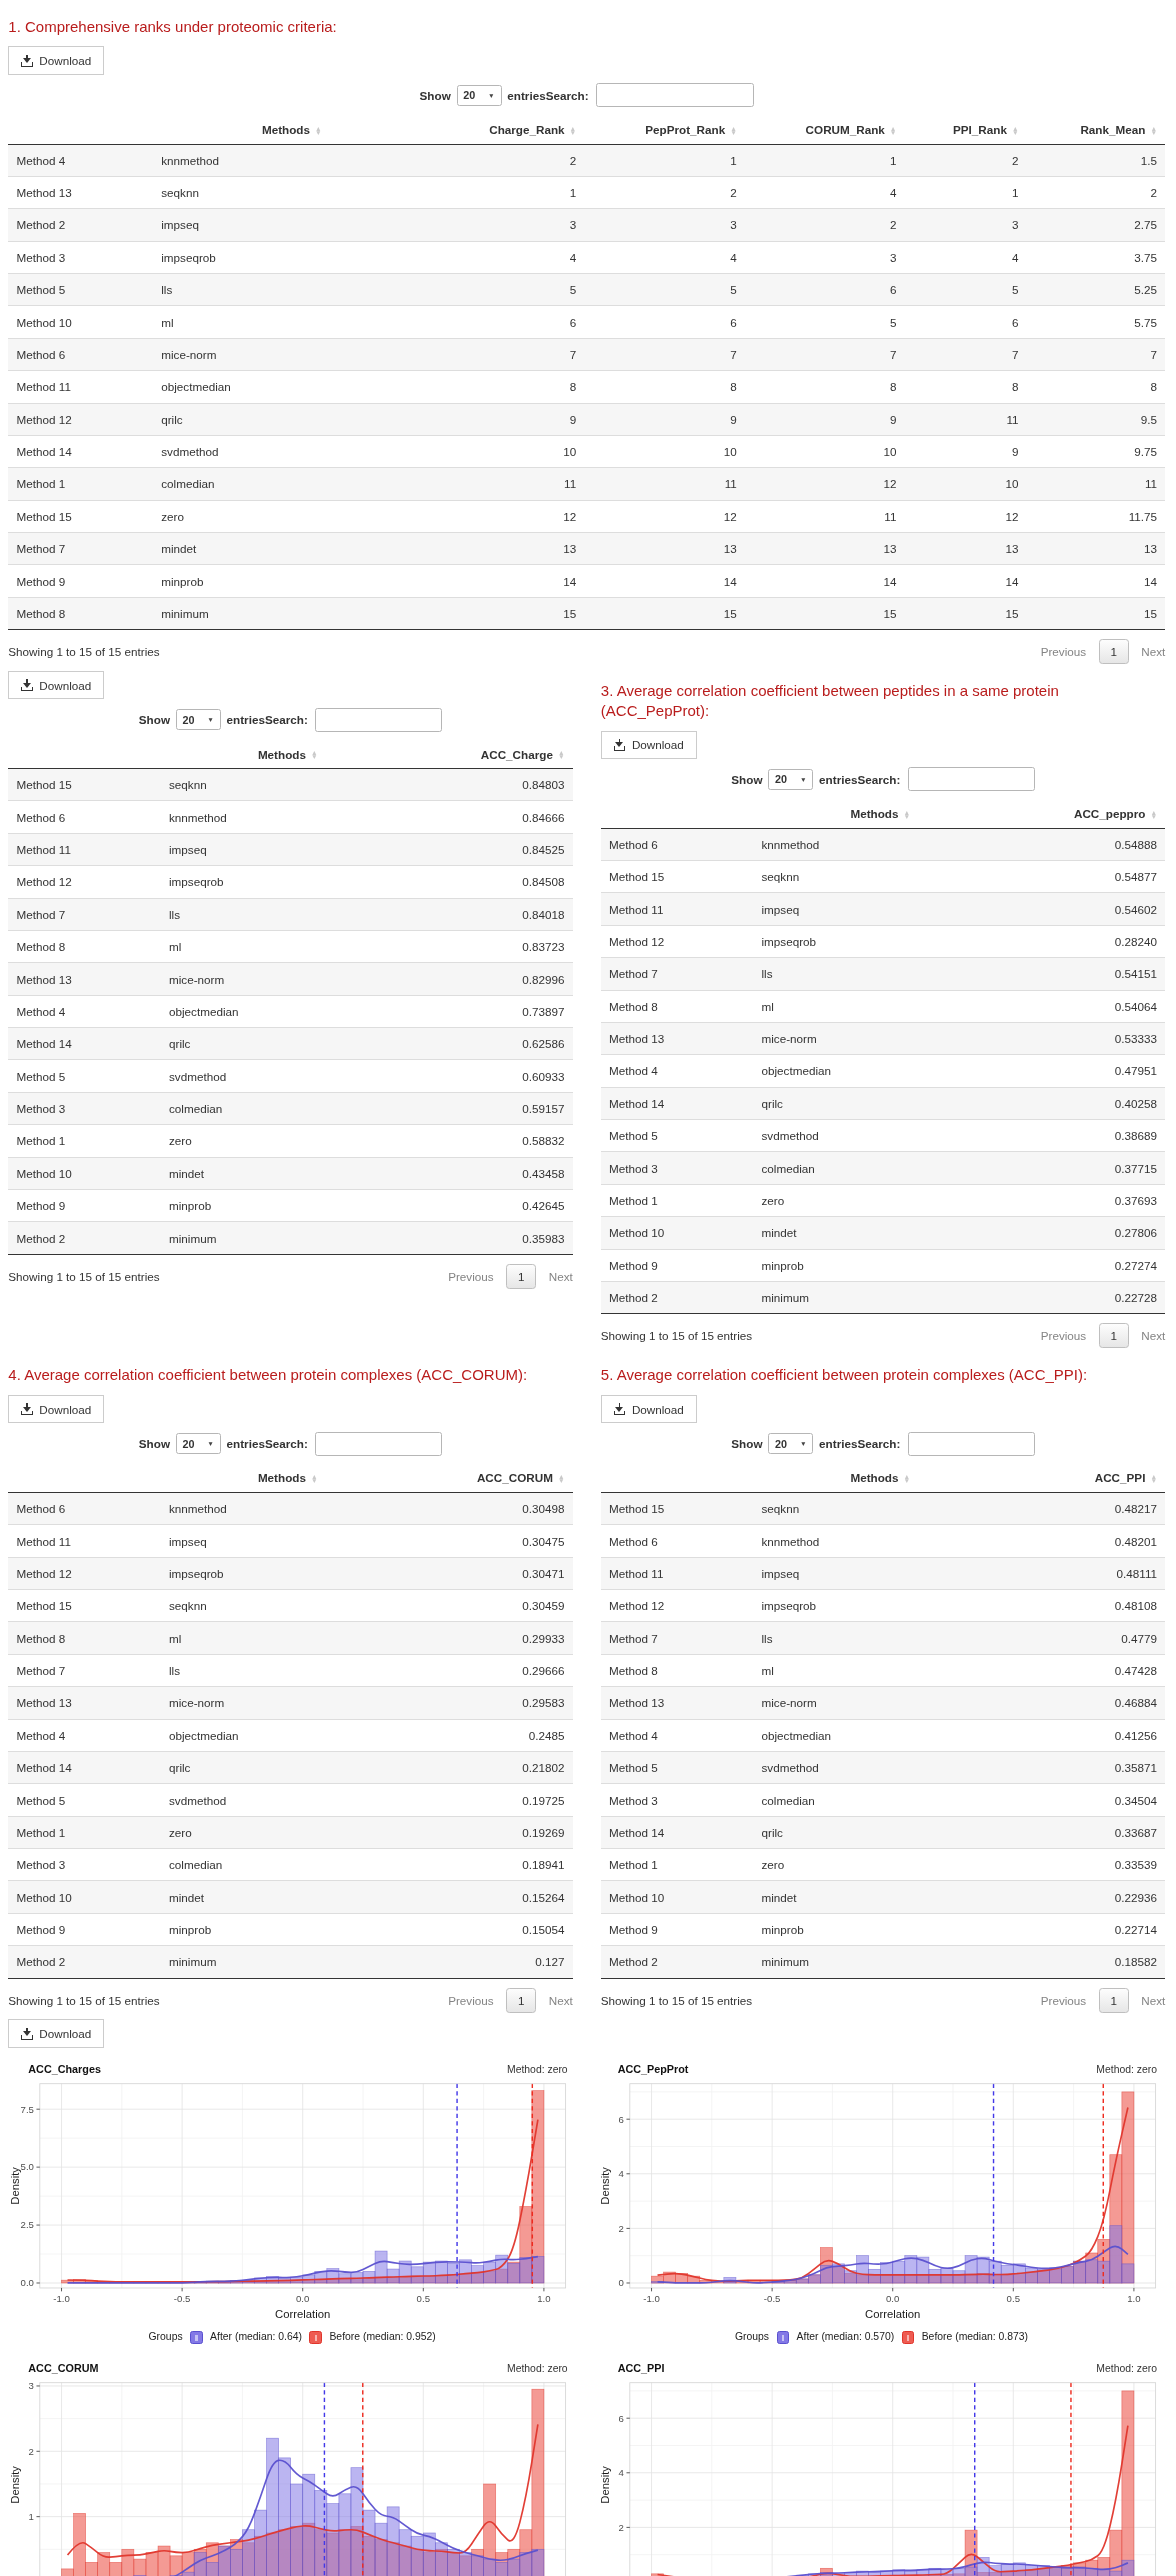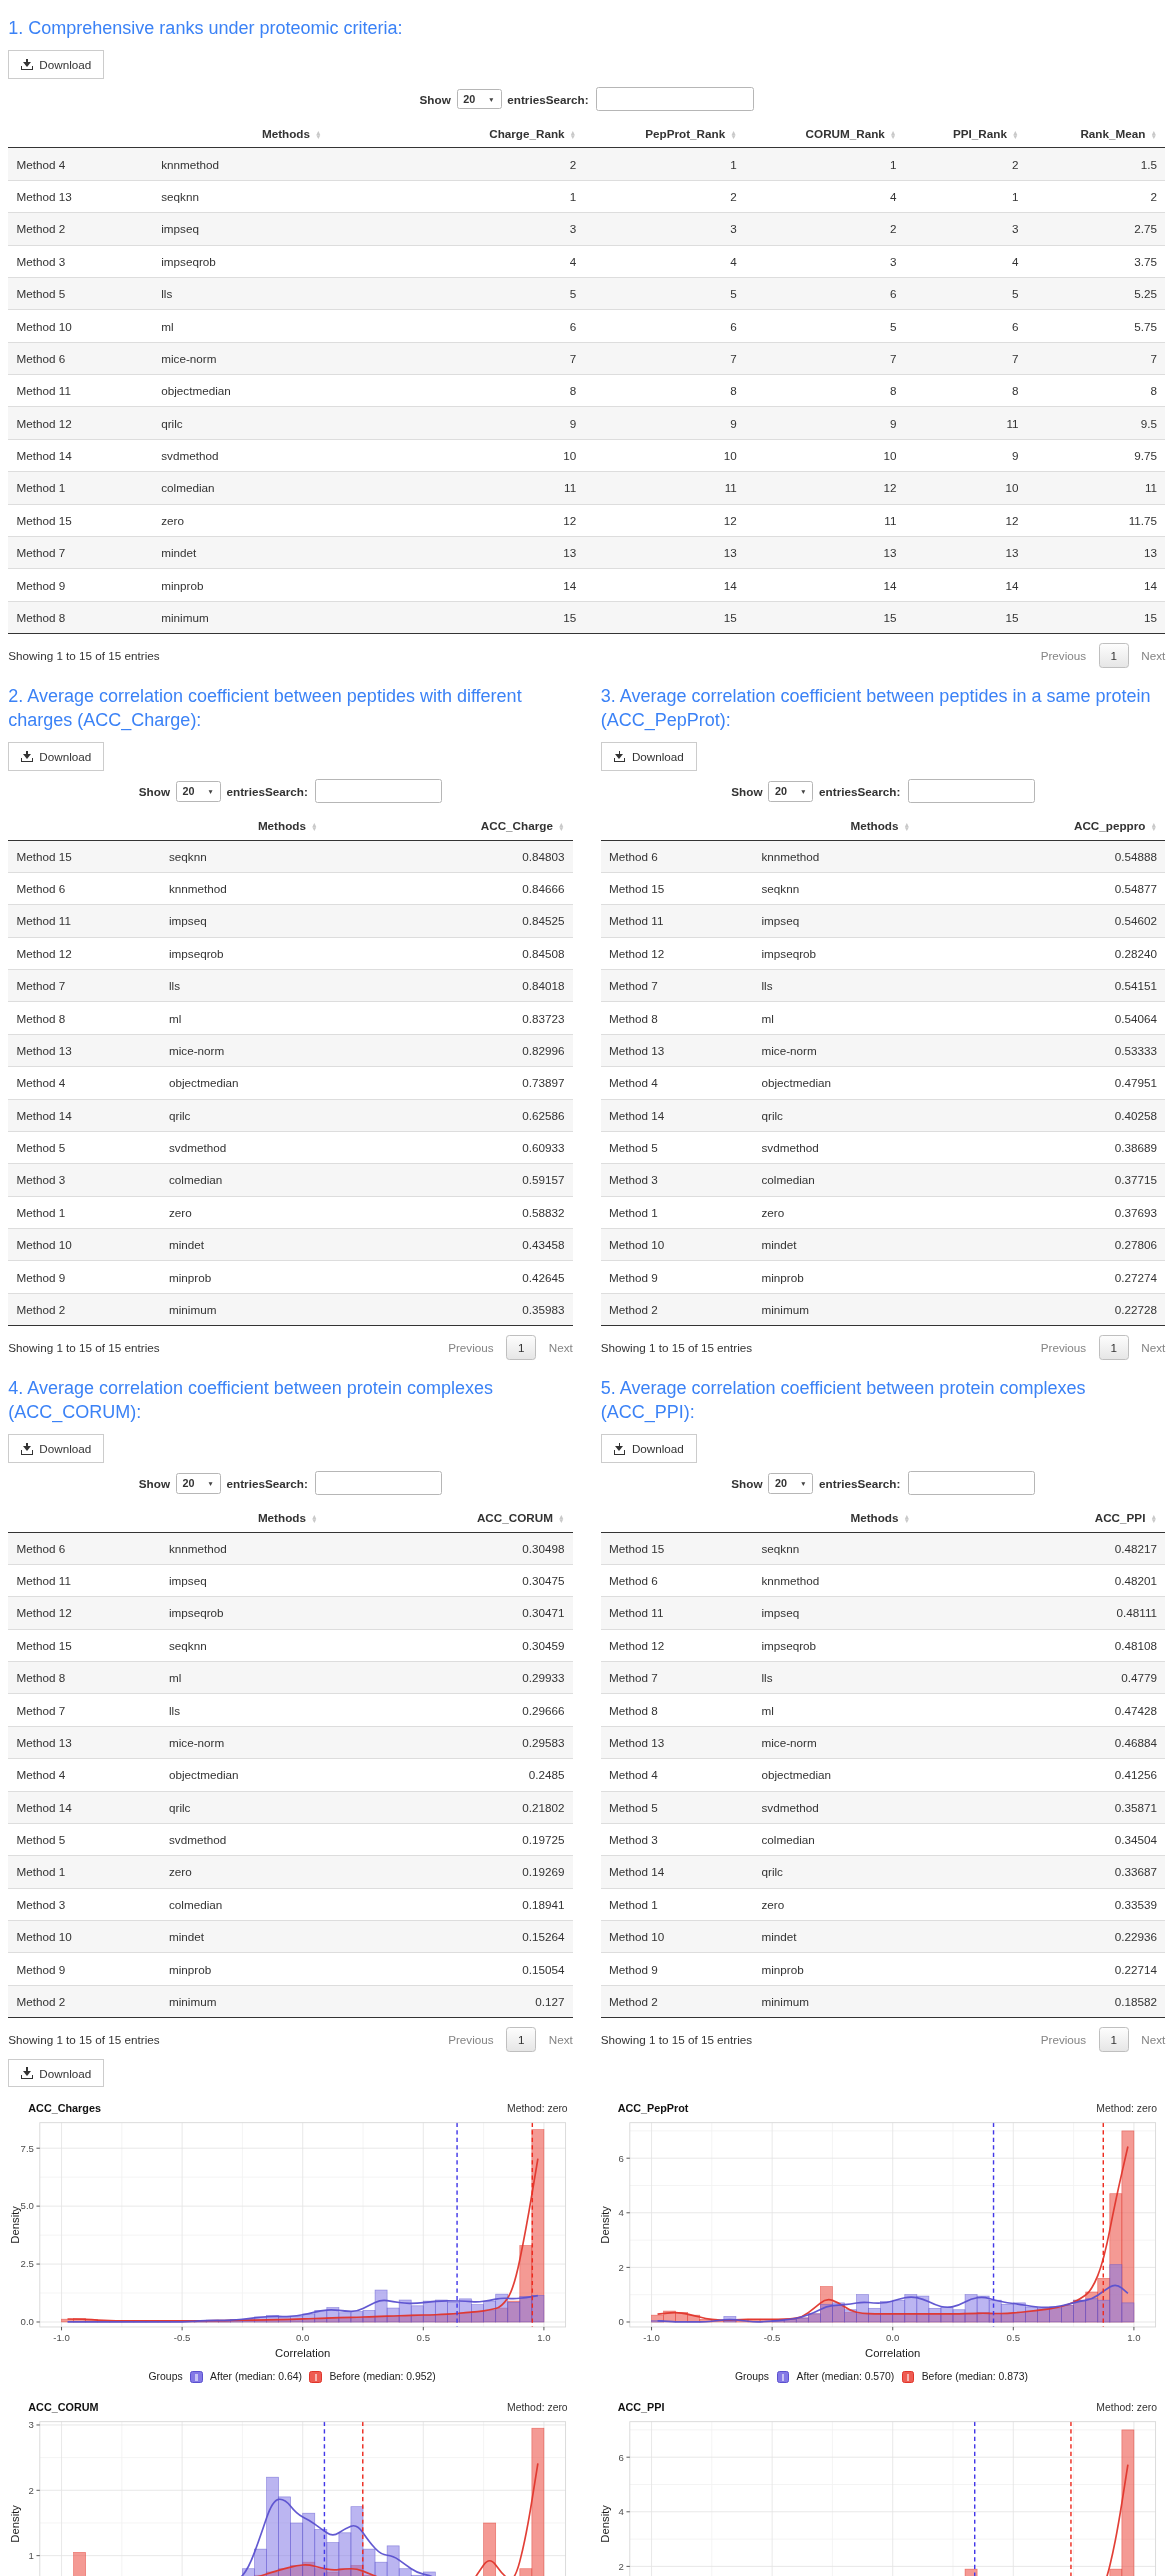--- a/index.html
+++ b/index.html
@@ -1,20 +1,20 @@
 <!DOCTYPE html>
 <html style="font-size:13.3px"><head>
 <meta charset="utf-8">
 <style>
   * { box-sizing: border-box; }
   html,body { margin:0; padding:0; background:#fff; }
   body { width:1177px; font-family:"Liberation Sans", sans-serif; color:#333; }
   .page { padding:5px 11.7px 8.3px 8.3px; }
 
-  .sec-title { font-size:18px; font-weight:400; color:#3b82f6; margin:11.7px 0 8.3px; line-height:1.32; }
+  .sec-title { font-size:15px; font-weight:400; color:#b91c1c; margin:11.7px 0 8.3px; line-height:1.32; }
 
   
   .btn-download { display:inline-flex; align-items:center; gap:6.7px; background:#fff;
     border:0.8px solid #ccc; border-radius:0; padding:6.7px 11.7px; font-size:11.7px; color:#333;
     cursor:pointer; margin:1.7px 0 6.7px; font-family:inherit; }
   .dl-icon { position:relative; width:11.7px; height:11.7px; display:inline-block; }
   .dl-stem { position:absolute; left:5px; top:0; width:1.7px; height:4.2px; background:#333; }
   .dl-head { position:absolute; left:1.7px; top:3.3px; width:0; height:0;
     border-left:4.2px solid transparent; border-right:4.2px solid transparent; border-top:5px solid #333; }
   .dl-tray { position:absolute; left:0; bottom:0; width:11.7px; height:4.2px;
@@ -278,21 +278,20 @@
       <div class="paginate">
         <span class="pg-link">Previous</span>
         <span class="pg-num">1</span>
         <span class="pg-link">Next</span>
       </div>
     </div>
   </section>
 
   <div class="row2">
     <section class="col pair">
-      <h2 class="sec-title">2. Average correlation coefficient between peptides with different charges (ACC_Charge):</h2>
       <button class="btn-download">
         <span class="dl-icon">
             <span class="dl-stem"></span>
             <span class="dl-head"></span>
             <span class="dl-tray"></span>
           </span>
         <span>Download</span>
       </button>
       <div class="dt-controls">
         <div class="dt-length">

